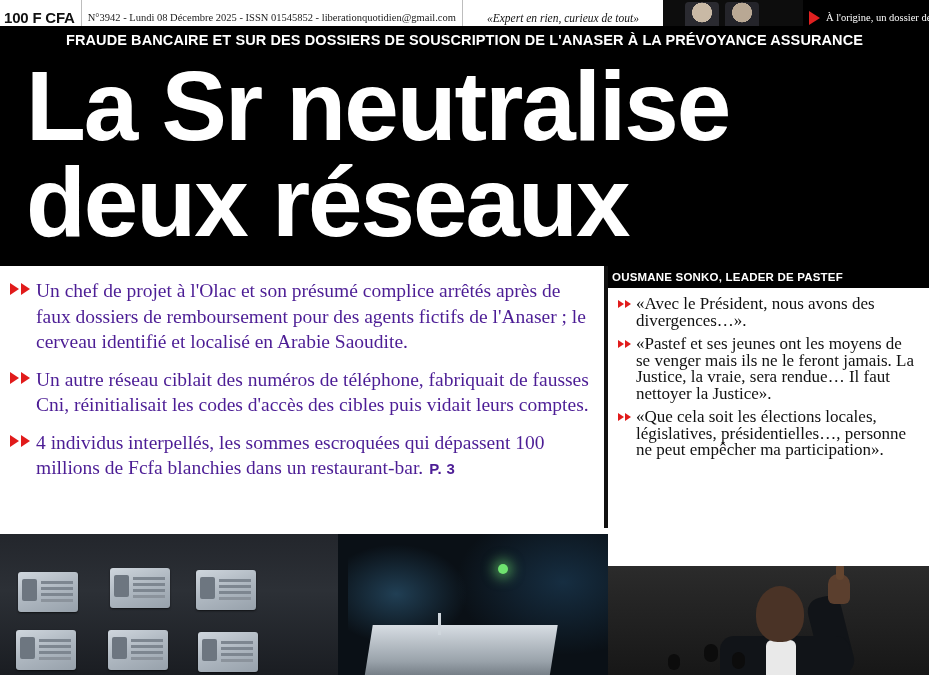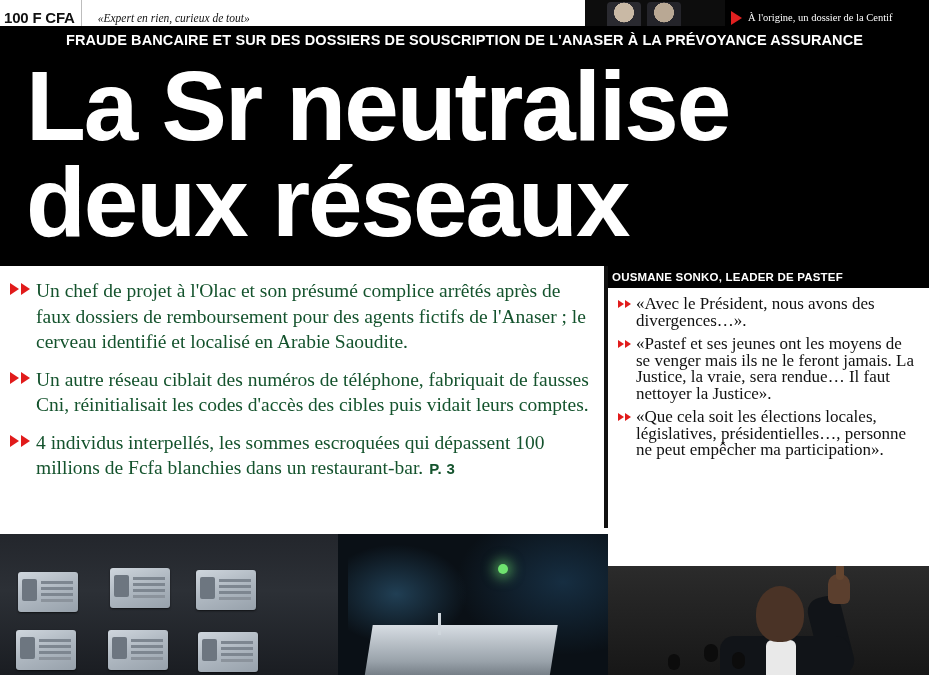--- a/index.html
+++ b/index.html
@@ -41,21 +41,21 @@
     padding: 0 6px;
     white-space: nowrap;
     border-left: 1px solid #bdbdbd;
   }
   .slogan {
     display: flex; align-items: center;
     font-family: "Liberation Serif", serif;
     font-style: italic;
     font-size: 11.5px;
     color: #111;
-    padding: 0 16px;
+    padding: 0 24px;
     white-space: nowrap;
     border-left: 1px solid #bdbdbd;
   }
   .topbar-right {
     margin-left: auto;
     display: flex; align-items: stretch;
     width: 344px;
   }
   .thumb-strip {
     width: 140px;
@@ -153,21 +153,21 @@
     width: 0; height: 0;
     border-left: 9px solid #e11b1b;
     border-top: 6px solid transparent;
     border-bottom: 6px solid transparent;
     margin-right: 2px;
   }
   .bullet-text {
     font-family: "Liberation Serif", serif;
     font-size: 19.5px;
     line-height: 25.5px;
-    color: #14532d;
+    color: #4c1d95;
   }
   .pageref {
     font-family: "Liberation Sans", sans-serif;
     font-size: 15px;
     font-weight: bold;
     letter-spacing: 0.3px;
     margin-left: 6px;
   }
 
   
@@ -338,20 +338,21 @@
     background: #0c0c0c; border-radius: 6px;
   }
 </style>
 </head>
 <body>
 
 <div id="page">
 
   <div class="topbar">
     <div class="price">100 F CFA</div>
+    <div class="issueline">N°3942 - Lundi 08 Décembre 2025 - ISSN 01545852 - liberationquotidien@gmail.com</div>
     <div class="slogan">«Expert en rien, curieux de tout»</div>
     <div class="topbar-right">
       <div class="thumb-strip">
         <div class="ph-a"></div>
         <div class="ph-b"></div>
       </div>
       <div class="red-band">
         <span class="play-tri"></span>
         <span class="red-band-text">À l'origine, un dossier de la Centif</span>
       </div>

